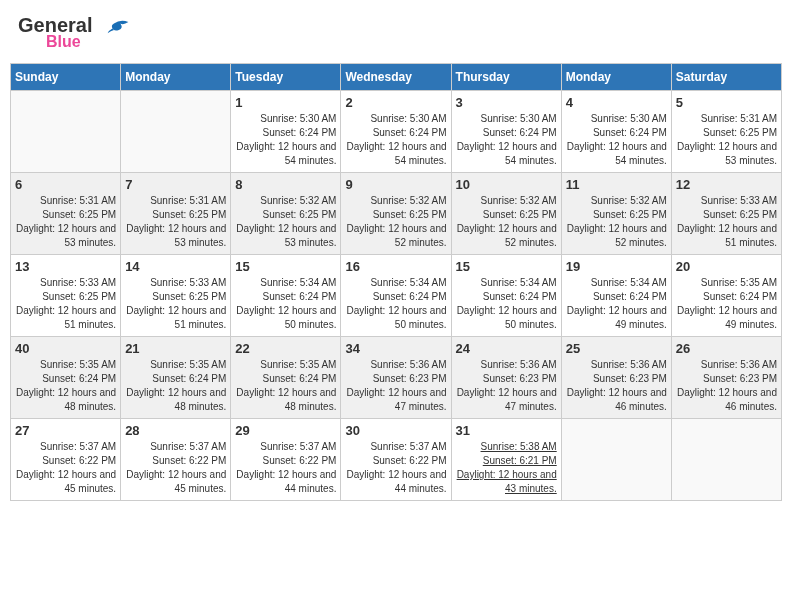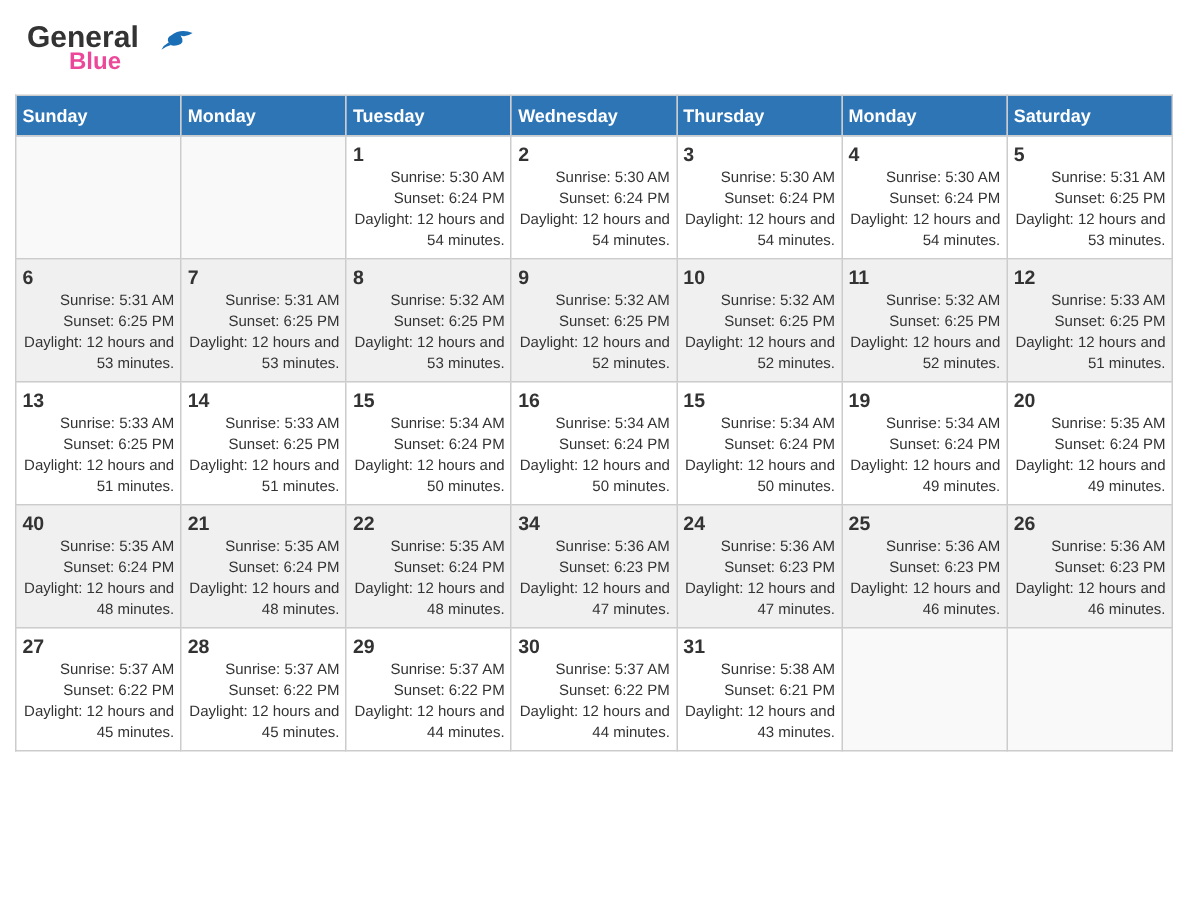--- a/index.html
+++ b/index.html
@@ -304,21 +304,21 @@
 Daylight: 12 hours and 44 minutes.</div>
         </td>
         <td>
           <div class="day-number">30</div>
           <div class="day-info" style="white-space: pre-line;">Sunrise: 5:37 AM
 Sunset: 6:22 PM
 Daylight: 12 hours and 44 minutes.</div>
         </td>
         <td>
           <div class="day-number">31</div>
-          <div class="day-info" style="white-space: pre-line;">Sunrise: 5:38 AM
+          <div class="day-info" style="white-space: pre-line; text-decoration: underline;">Sunrise: 5:38 AM
 Sunset: 6:21 PM
 Daylight: 12 hours and 43 minutes.</div>
         </td>
         <td class="empty"></td>
         <td class="empty"></td>
       </tr>
     </tbody>
 </table>
 
 </body></html>

